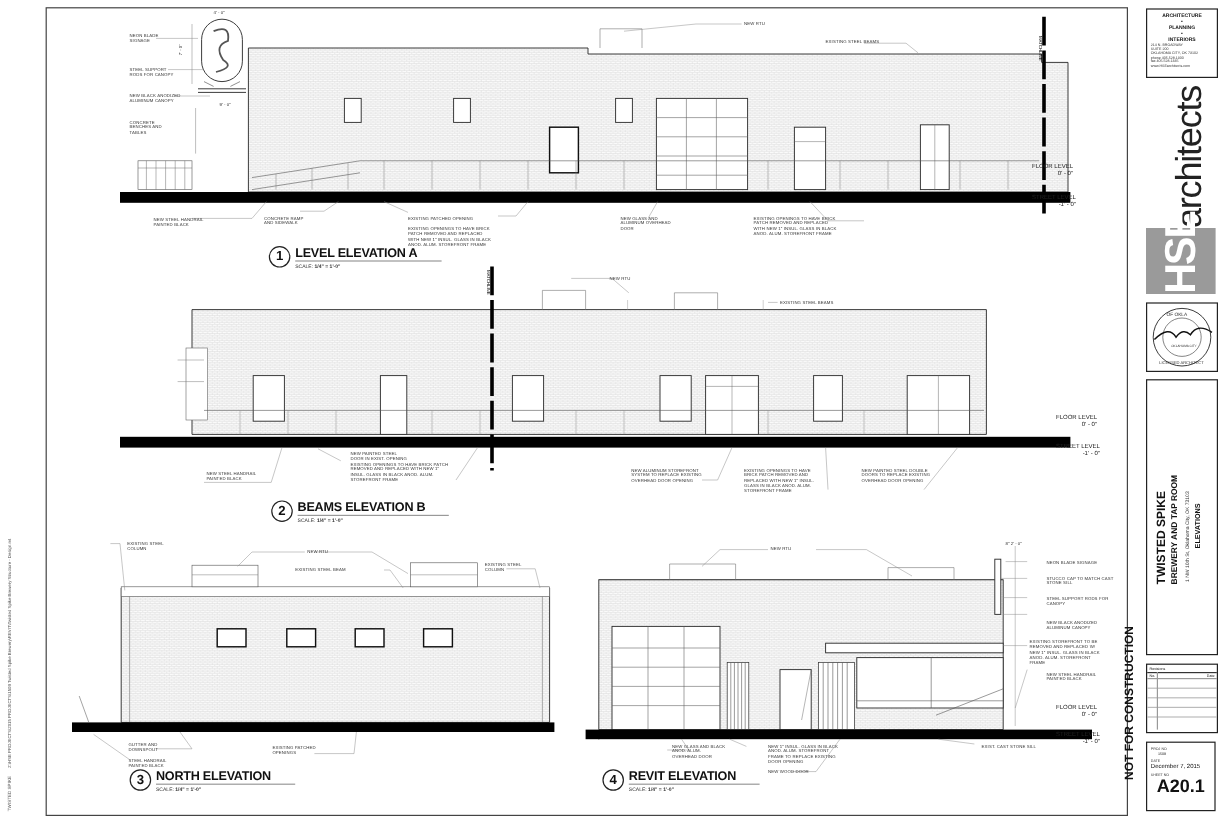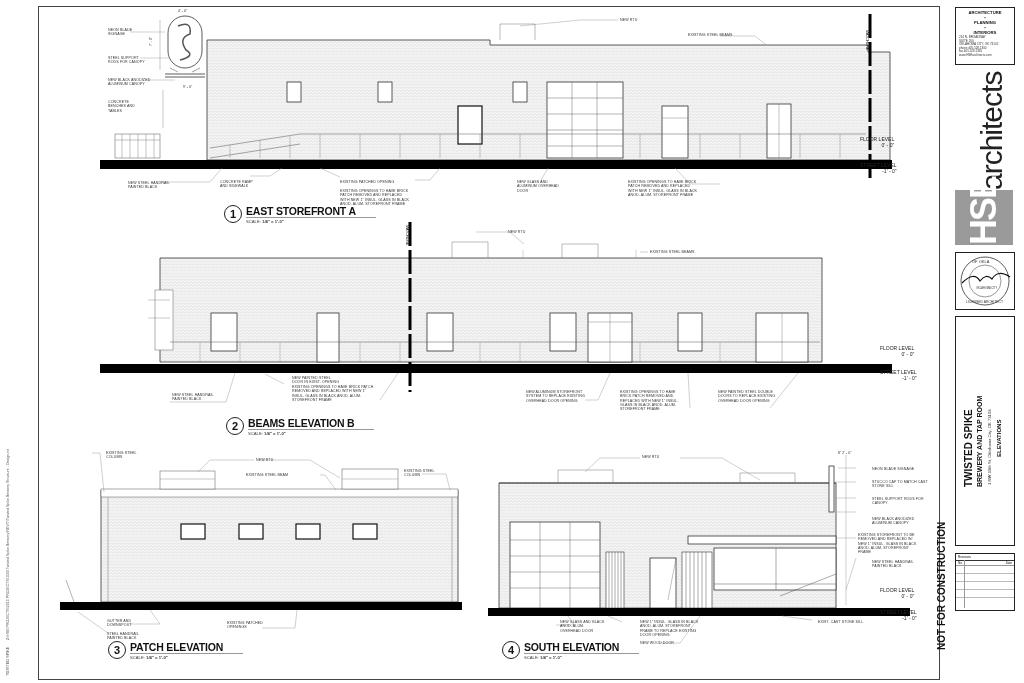--- a/index.html
+++ b/index.html
@@ -245,21 +245,21 @@
 ALUMINUM OVERHEAD
 DOOR</div>
   <div class="note" style="left:628px;top:180px;">EXISTING OPENINGS TO HAVE BRICK
 PATCH REMOVED AND REPLACED
 WITH NEW 1" INSUL. GLASS IN BLACK
 ANOD. ALUM. STOREFRONT FRAME</div>
 
   <div class="title" style="left:224px;top:205px;">
     <div class="circ">1</div>
     <div>
-      <div class="ttext">EAST STOREFRONT A</div>
+      <div class="ttext">LEVEL ELEVATION A</div>
       <div class="scale"><span>SCALE:</span> <b>1/4" = 1'-0"</b></div>
     </div>
   </div>
 
   <div class="note" style="left:508px;top:230px;">NEW RTU</div>
   <div class="note" style="left:650px;top:250px;">EXISTING STEEL BEAMS</div>
   <div class="note" style="left:172px;top:393px;">NEW STEEL HANDRAIL
 PAINTED BLACK</div>
   <div class="note" style="left:292px;top:376px;">NEW PAINTED STEEL
 DOOR IN EXIST. OPENING</div>
@@ -296,21 +296,21 @@
   <div class="note" style="left:107px;top:619px;">GUTTER AND
 DOWNSPOUT</div>
   <div class="note" style="left:107px;top:632px;">STEEL HANDRAIL
 PAINTED BLACK</div>
   <div class="note" style="left:227px;top:621px;">EXISTING PATCHED
 OPENINGS</div>
 
   <div class="title" style="left:108px;top:641px;">
     <div class="circ">3</div>
     <div>
-      <div class="ttext">PATCH ELEVATION</div>
+      <div class="ttext">NORTH ELEVATION</div>
       <div class="scale"><span>SCALE:</span> <b>1/4" = 1'-0"</b></div>
     </div>
   </div>
 
   <div class="note" style="left:642px;top:455px;">NEW RTU</div>
   <div class="note" style="left:872px;top:467px;">NEON BLADE SIGNAGE</div>
   <div class="note" style="left:872px;top:480px;">STUCCO CAP TO MATCH CAST
 STONE SILL</div>
   <div class="note" style="left:872px;top:497px;">STEEL SUPPORT RODS FOR
 CANOPY</div>
@@ -329,21 +329,21 @@
   <div class="note" style="left:640px;top:620px;">NEW 1" INSUL. GLASS IN BLACK
 ANOD. ALUM. STOREFRONT
 FRAME TO REPLACE EXISTING
 DOOR OPENING</div>
   <div class="note" style="left:640px;top:641px;">NEW WOOD DOOR</div>
   <div class="note" style="left:818px;top:620px;">EXIST. CAST STONE SILL</div>
 
   <div class="title" style="left:502px;top:641px;">
     <div class="circ">4</div>
     <div>
-      <div class="ttext">SOUTH ELEVATION</div>
+      <div class="ttext">REVIT ELEVATION</div>
       <div class="scale"><span>SCALE:</span> <b>1/4" = 1'-0"</b></div>
     </div>
   </div>
 
   <div class="vtext" style="left:936px;top:650px;font-size:10px;font-weight:bold;">NOT FOR CONSTRUCTION</div>
 
   <div class="tb-box" style="left:955px;top:7px;width:58px;height:56px;text-align:center;">
     <div style="font-size:4.2px;font-weight:bold;line-height:5px;margin-top:2px;">
       <div>ARCHITECTURE</div>
         <div>•</div>
@@ -391,14 +391,22 @@
       <span>Date</span>
     </div>
     <div style="border-bottom:0.5px solid #bbb;height:7px;"></div>
     <div style="border-bottom:0.5px solid #bbb;height:7px;"></div>
     <div style="border-bottom:0.5px solid #bbb;height:7px;"></div>
     <div style="border-bottom:0.5px solid #bbb;height:7px;"></div>
     <div style="height:7px;"></div>
     <div class="abs" style="left:8px;top:6px;width:0.5px;height:48px;background:#999;"></div>
   </div>
 
+  <div class="tb-box" style="left:955px;top:618px;width:58px;height:58px;padding:0 3px;box-sizing:border-box;">
+    <div style="font-size:3px;margin-top:3px;color:#333;">PROJ NO</div>
+    <div style="font-size:3px;padding-left:6px;">1509</div>
+    <div style="font-size:3px;margin-top:2px;color:#333;">DATE</div>
+    <div style="font-size:5px;">December 7, 2015</div>
+    <div style="font-size:3px;margin-top:2px;color:#333;">SHEET NO</div>
+    <div style="font-size:15px;font-weight:bold;text-align:center;line-height:16px;">A20.1</div>
+  </div>
 
 </div>
 
 </body></html>

